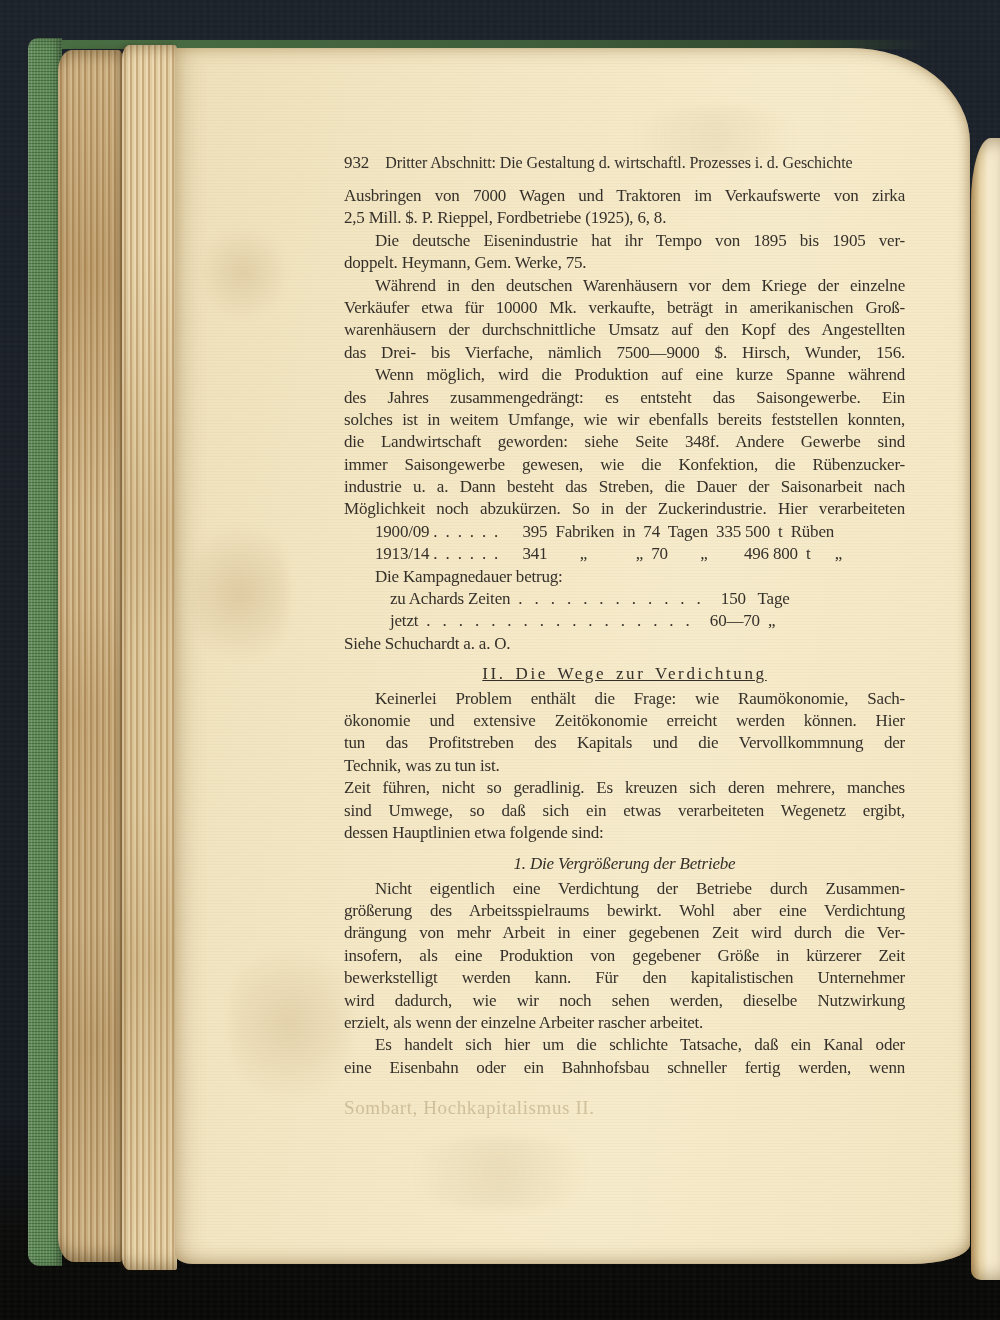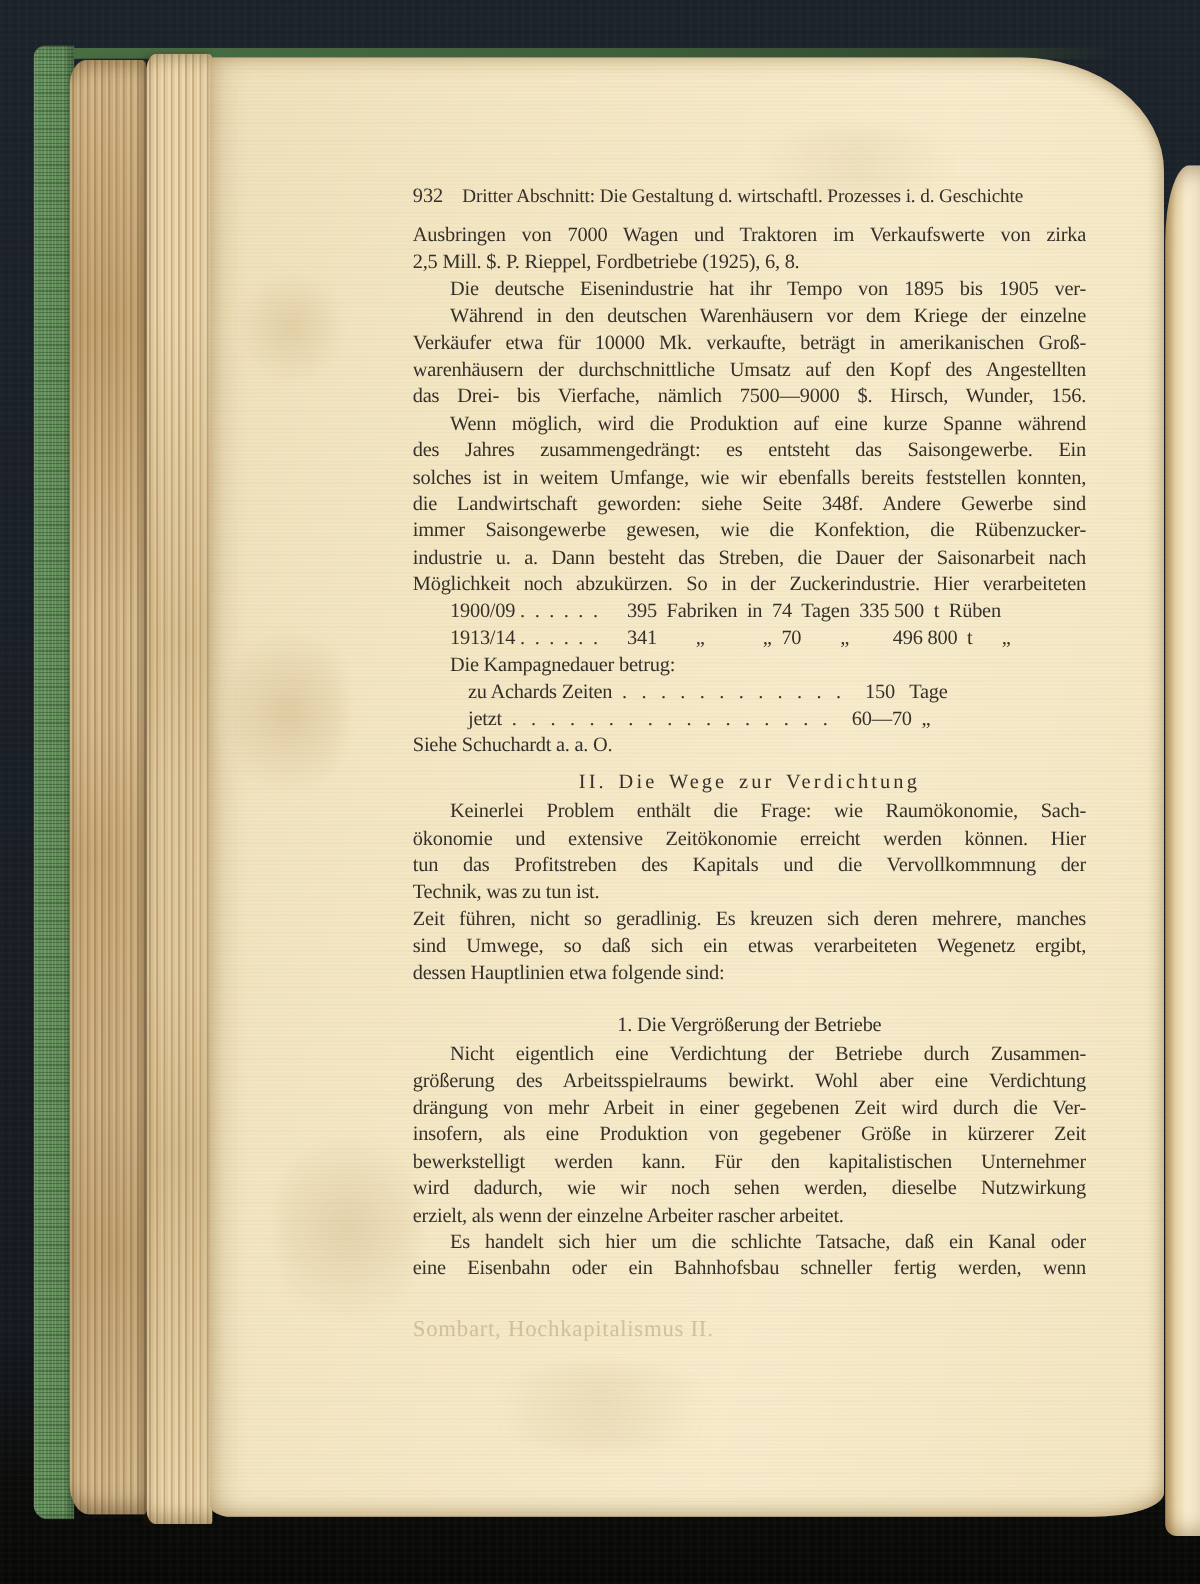--- a/index.html
+++ b/index.html
@@ -94,25 +94,25 @@
   .para{margin:0;}
   .line{height:22.4px;overflow:hidden;text-align:justify;}
   .line.fill{text-align-last:justify;}
   .line.end{text-align-last:left;}
   .line.indent{text-indent:31px;}
   .pre{white-space:pre;text-align:left;text-align-last:left;}
   .ind31{padding-left:31px;}
   .ind46{padding-left:46px;}
   .sec-heading{
     height:22.4px;margin:8px 0 2px;text-align:left;text-align-last:center;
-    letter-spacing:2.6px;word-spacing:3px;overflow:hidden;
+    letter-spacing:2.6px;word-spacing:3px;overflow:hidden;text-decoration:underline;
   }
   .sub-heading{
-    height:22.4px;margin:21px 0 2px;text-align:center;text-align-last:center;
-    overflow:hidden;
+    height:22.4px;margin:9px 0 2px;text-align:center;text-align-last:center;
+    font-style:italic;overflow:hidden;
   }
   .bleed{
     position:absolute;left:169px;top:1049px;width:561px;height:18px;
     font-size:19px;letter-spacing:.6px;color:rgba(138,114,70,.34);
     filter:blur(.4px);
   }
 </style>
 </head>
 <body>
 
@@ -138,20 +138,21 @@
         <span class="ptitle">Dritter Abschnitt: Die Gestaltung d. wirtschaftl. Prozesses i. d. Geschichte</span>
       </div>
 
       <div class="para">
         <div class="line fill">Ausbringen von 7000 Wagen und Traktoren im Verkaufswerte von zirka</div>
         <div class="line end">2,5 Mill. $. P. Rieppel, Fordbetriebe (1925), 6, 8.</div>
       </div>
 
       <div class="para">
         <div class="line fill indent">Die deutsche Eisenindustrie hat ihr Tempo von 1895 bis 1905 ver-</div>
+        <div class="line end">doppelt. Heymann, Gem. Werke, 75.</div>
       </div>
 
       <div class="para">
         <div class="line fill indent">Während in den deutschen Warenhäusern vor dem Kriege der einzelne</div>
         <div class="line fill">Verkäufer etwa für 10000 Mk. verkaufte, beträgt in amerikanischen Groß-</div>
         <div class="line fill">warenhäusern der durchschnittliche Umsatz auf den Kopf des Angestellten</div>
         <div class="line fill">das Drei- bis Vierfache, nämlich 7500—9000 $. Hirsch, Wunder, 156.</div>
       </div>
 
       <div class="para">

